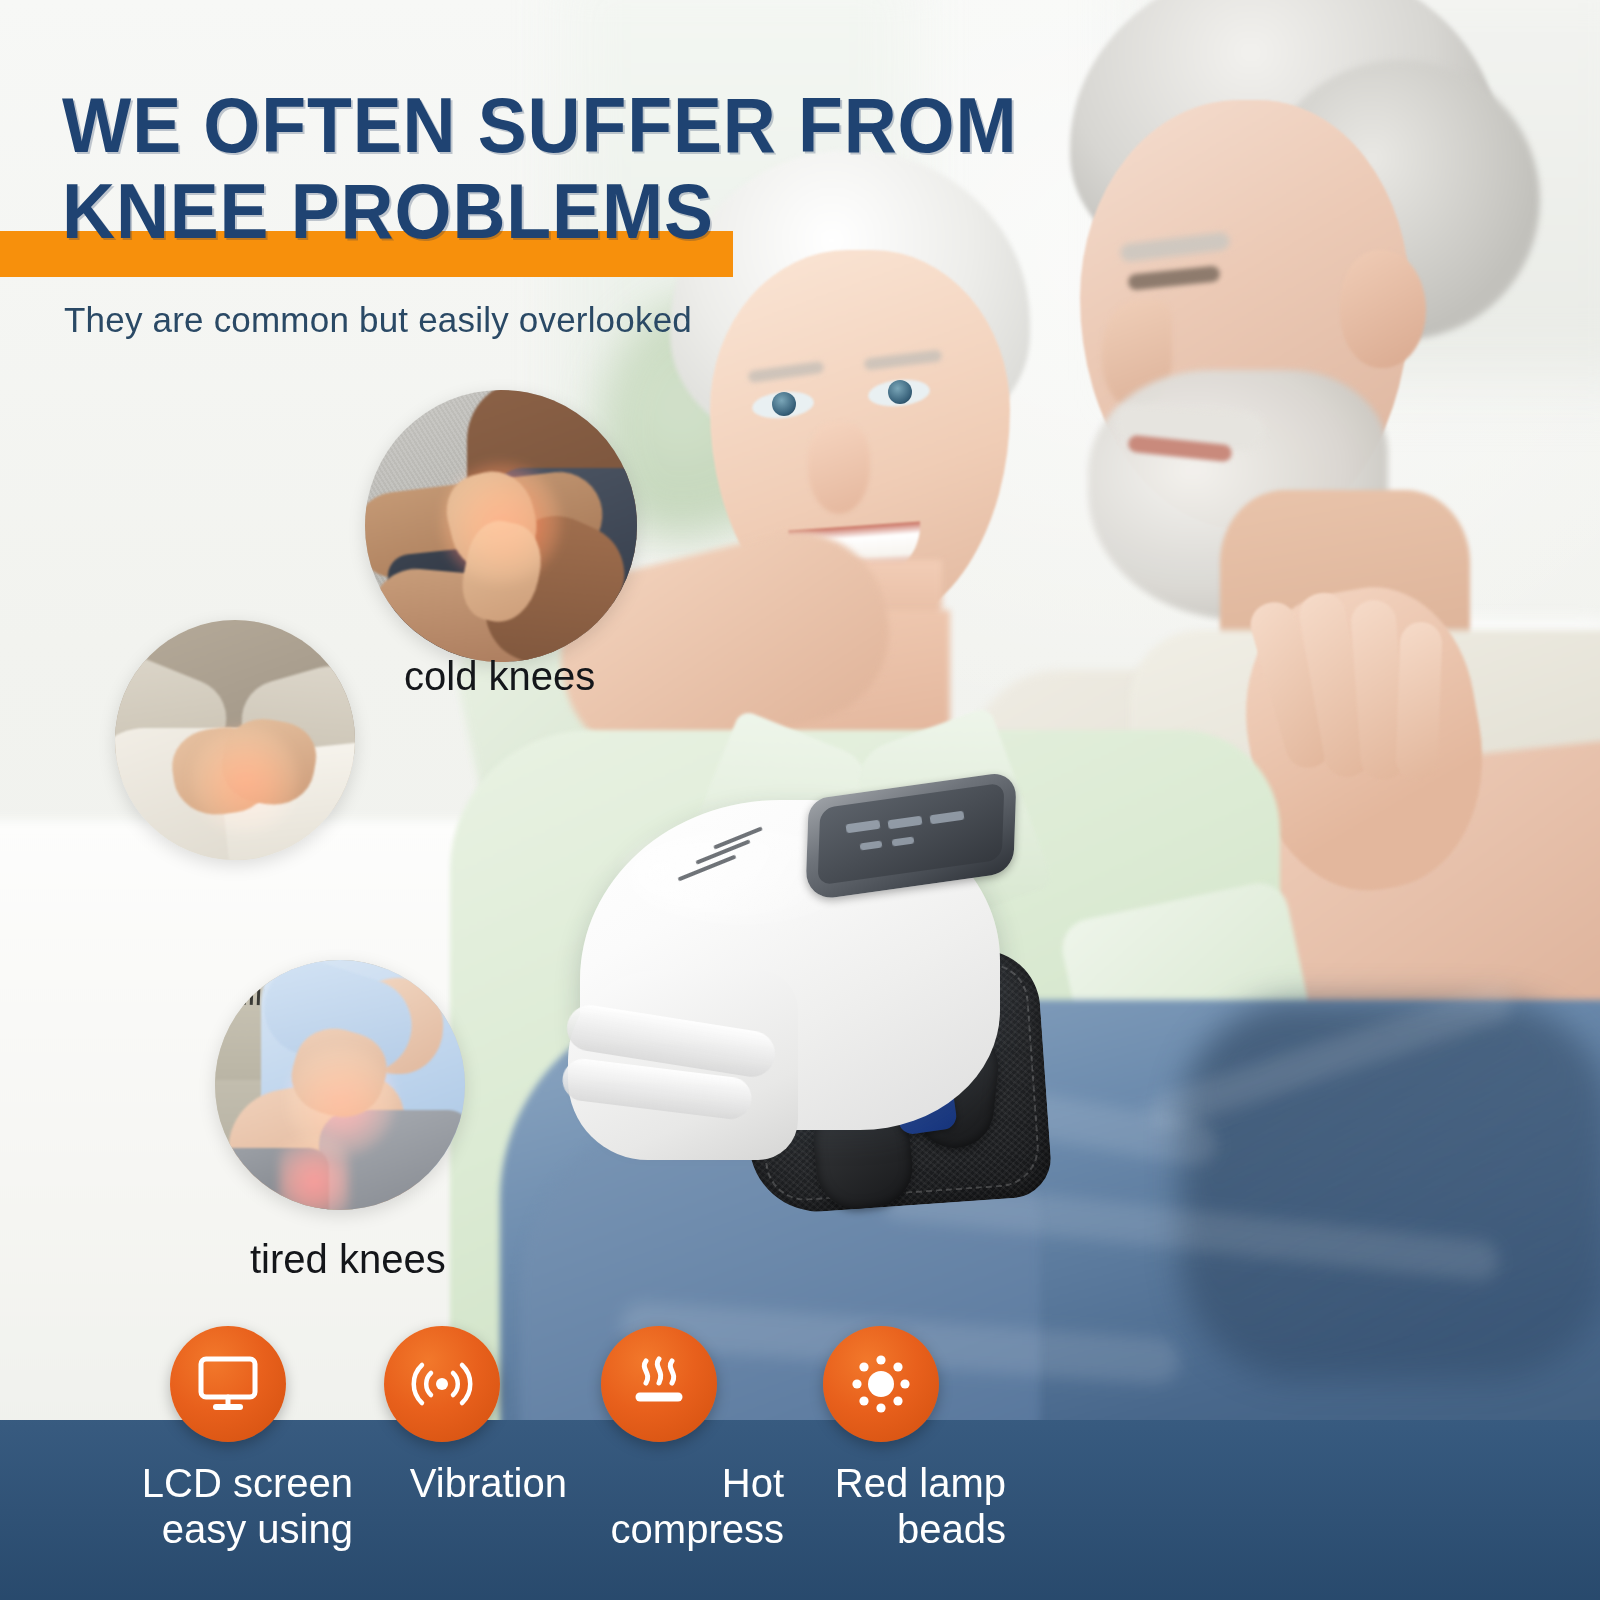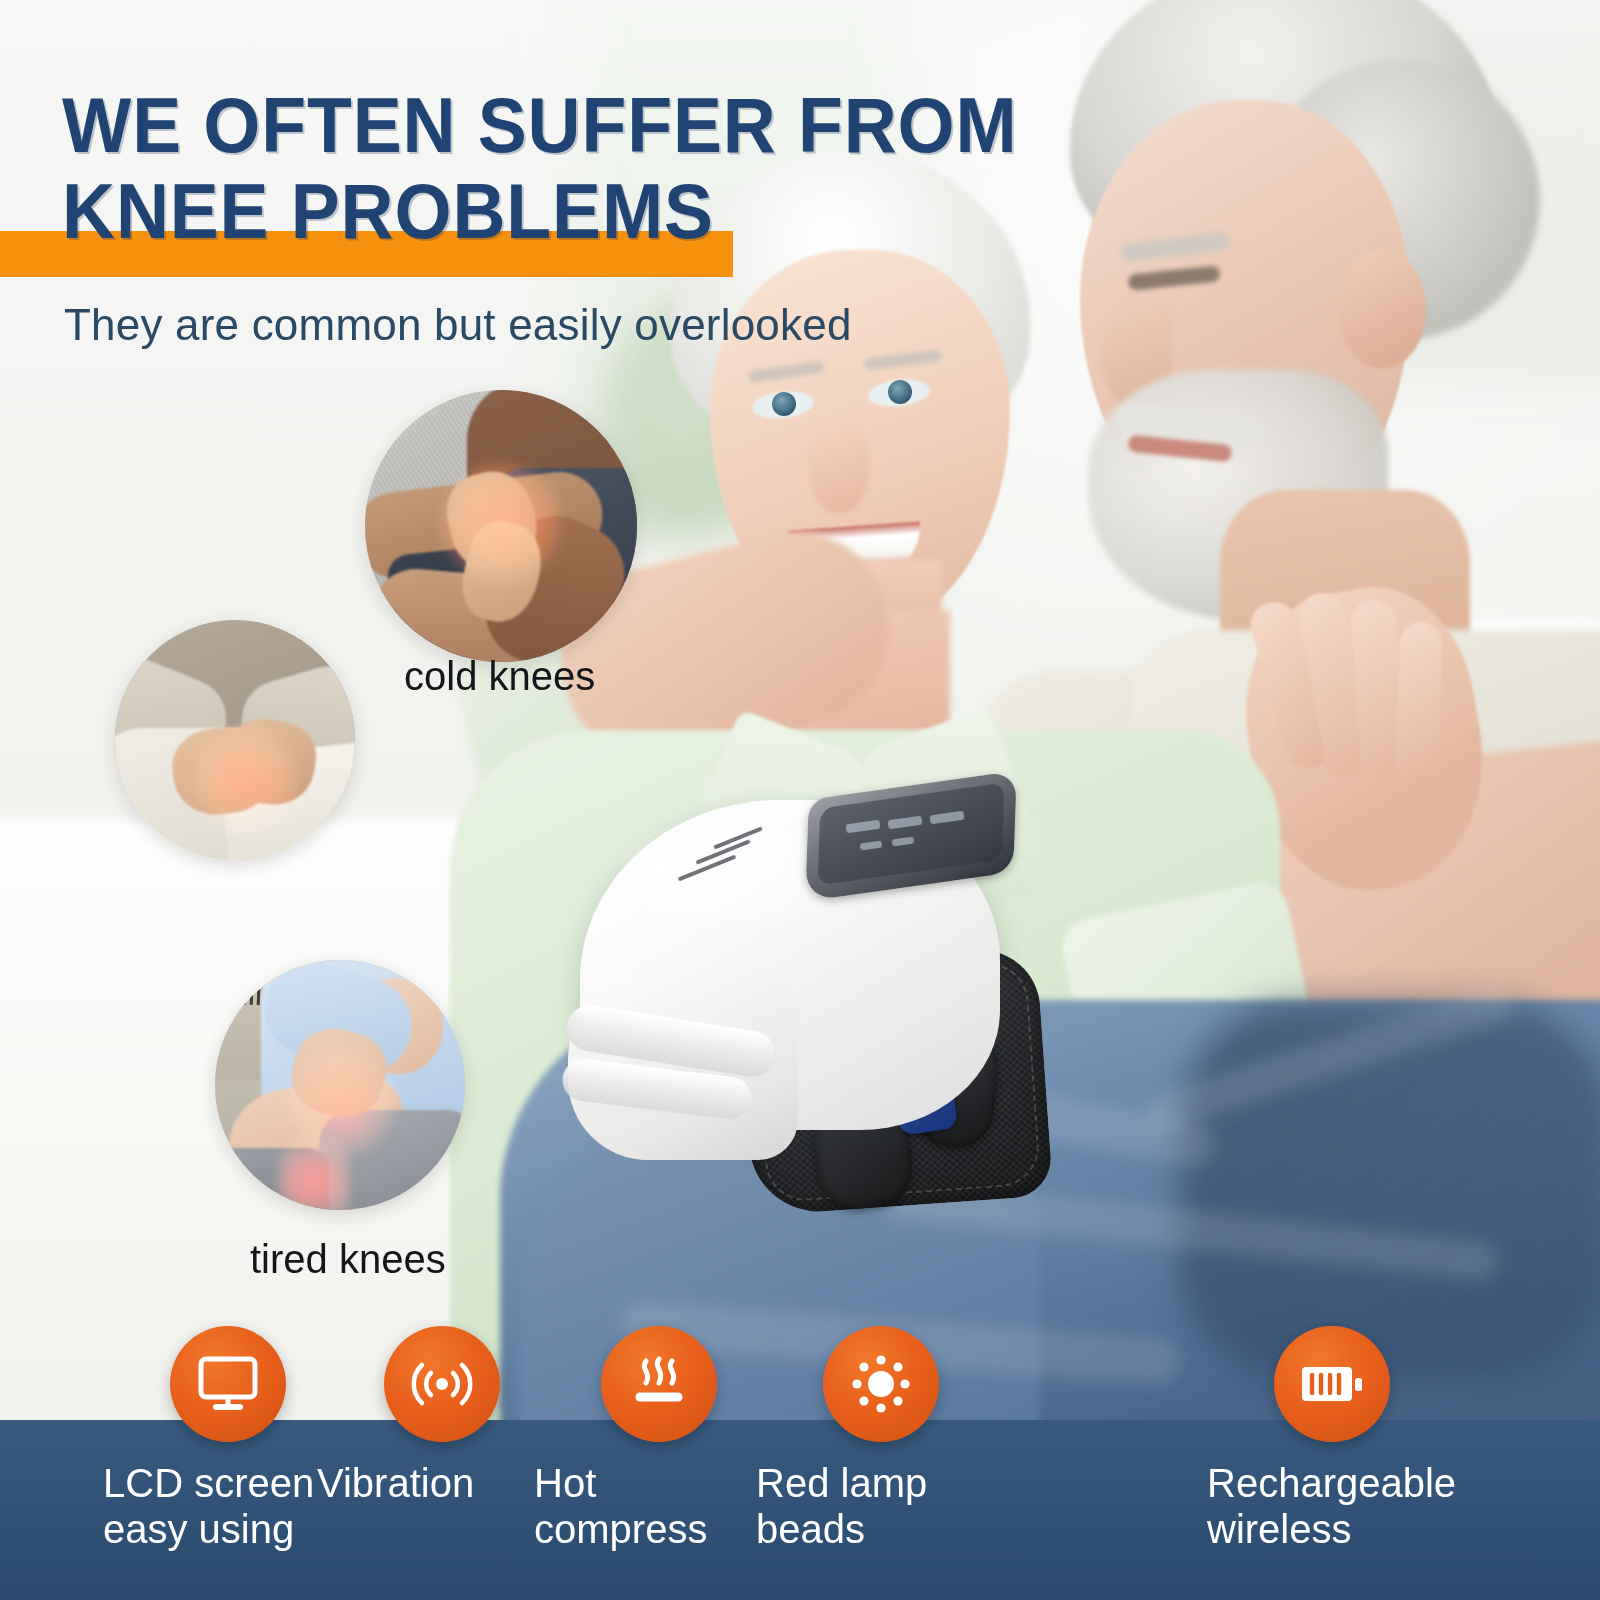--- a/index.html
+++ b/index.html
@@ -174,21 +174,21 @@
   .blue-tab{position:absolute;left:336px;top:300px;width:58px;height:62px;border-radius:14px;
     background:linear-gradient(150deg,#2a53b4,#16347c);transform:rotate(-8deg);box-shadow:0 2px 6px rgba(0,0,0,.4);}
 
   
   .orange-bar{position:absolute;left:0;top:231px;width:733px;height:46px;background:#F7900C;}
   .headline{position:absolute;left:62px;top:82px;width:1060px;
     font-weight:bold;font-size:78px;line-height:86px;letter-spacing:1px;
     color:#1F4372;transform:scaleX(.94);transform-origin:left top;
     text-shadow:2px 2px 0 rgba(22,49,88,.25);}
   .headline .l2{display:block;}
-  .subhead{position:absolute;left:64px;top:300px;font-size:44px;color:#2A4965;letter-spacing:.2px;}
+  .subhead{position:absolute;left:64px;top:300px;font-size:35px;color:#2A4965;letter-spacing:.2px;}
 
   
   .callout{position:absolute;border-radius:50%;overflow:hidden;
     box-shadow:0 5px 18px rgba(0,0,0,.13);}
   .co-label{position:absolute;font-size:40px;color:#14161a;white-space:nowrap;}
 
   
   #co1{left:365px;top:390px;width:272px;height:272px;}
   .c1-ground{position:absolute;inset:0;background:linear-gradient(150deg,#c9c8c4 0%,#b9b8b3 45%,#a9a8a3 100%);}
   .c1-grain{position:absolute;inset:0;opacity:.5;
@@ -256,21 +256,21 @@
     background:linear-gradient(160deg,#a9adb3,#83878e);filter:blur(1.2px);}
   .c3-legging2{position:absolute;left:-6px;top:188px;width:120px;height:80px;border-radius:20px;
     background:linear-gradient(160deg,#9ea2a8,#7a7e85);filter:blur(1.3px);}
   #p3{left:70px;top:84px;width:112px;height:114px;}
   #p3b{left:64px;top:166px;width:70px;height:110px;border-radius:40px;}
 
   
   .blue-band{position:absolute;left:0;top:1420px;width:1600px;height:180px;background:#2D5279;}
   .band-shade{position:absolute;left:0;top:1420px;width:1600px;height:180px;
     background:linear-gradient(180deg,rgba(255,255,255,.05),rgba(0,0,0,.10));}
-  .feature{position:absolute;top:1326px;width:250px;text-align:left;}
+  .feature{position:absolute;top:1326px;width:250px;text-align:right;}
   .fcircle{width:116px;height:116px;border-radius:50%;margin:0 auto;position:relative;
     background:radial-gradient(circle at 38% 30%,#F2782B 0%,#E8601C 46%,#D2500F 100%);
     box-shadow:0 5px 14px rgba(0,0,0,.25);}
   .fcircle svg{position:absolute;left:50%;top:50%;transform:translate(-50%,-50%);}
   .flabel{margin-top:18px;color:#ffffff;font-size:40px;line-height:46px;}
 </style>
 </head>
 <body>
 
 <div id="stage">
@@ -484,34 +484,14 @@
         </svg>
       </span>
     </div>
     <div class="flabel">
       <span>Red lamp</span><br>
       <span>beads</span>
     </div>
   </div>
 
 
-  <div class="feature" style="left:1207px;">
-    <div class="fcircle">
-      <span>
-        <svg width="66" height="46" viewBox="0 0 66 46" fill="none">
-          <rect x="3" y="6" width="50" height="34" rx="4" fill="#fff"></rect>
-          <rect x="56" y="17" width="7" height="13" rx="2.5" fill="#fff"></rect>
-          <g stroke="#E8601C" stroke-width="4.4" stroke-linecap="round">
-            <line x1="13" y1="14" x2="13" y2="32"></line>
-            <line x1="22" y1="14" x2="22" y2="32"></line>
-            <line x1="31" y1="14" x2="31" y2="32"></line>
-            <line x1="40" y1="14" x2="40" y2="32"></line>
-          </g>
-        </svg>
-      </span>
-    </div>
-    <div class="flabel">
-      <span>Rechargeable</span><br>
-      <span>wireless</span>
-    </div>
-  </div>
 
 </div>
 
 </body></html>

